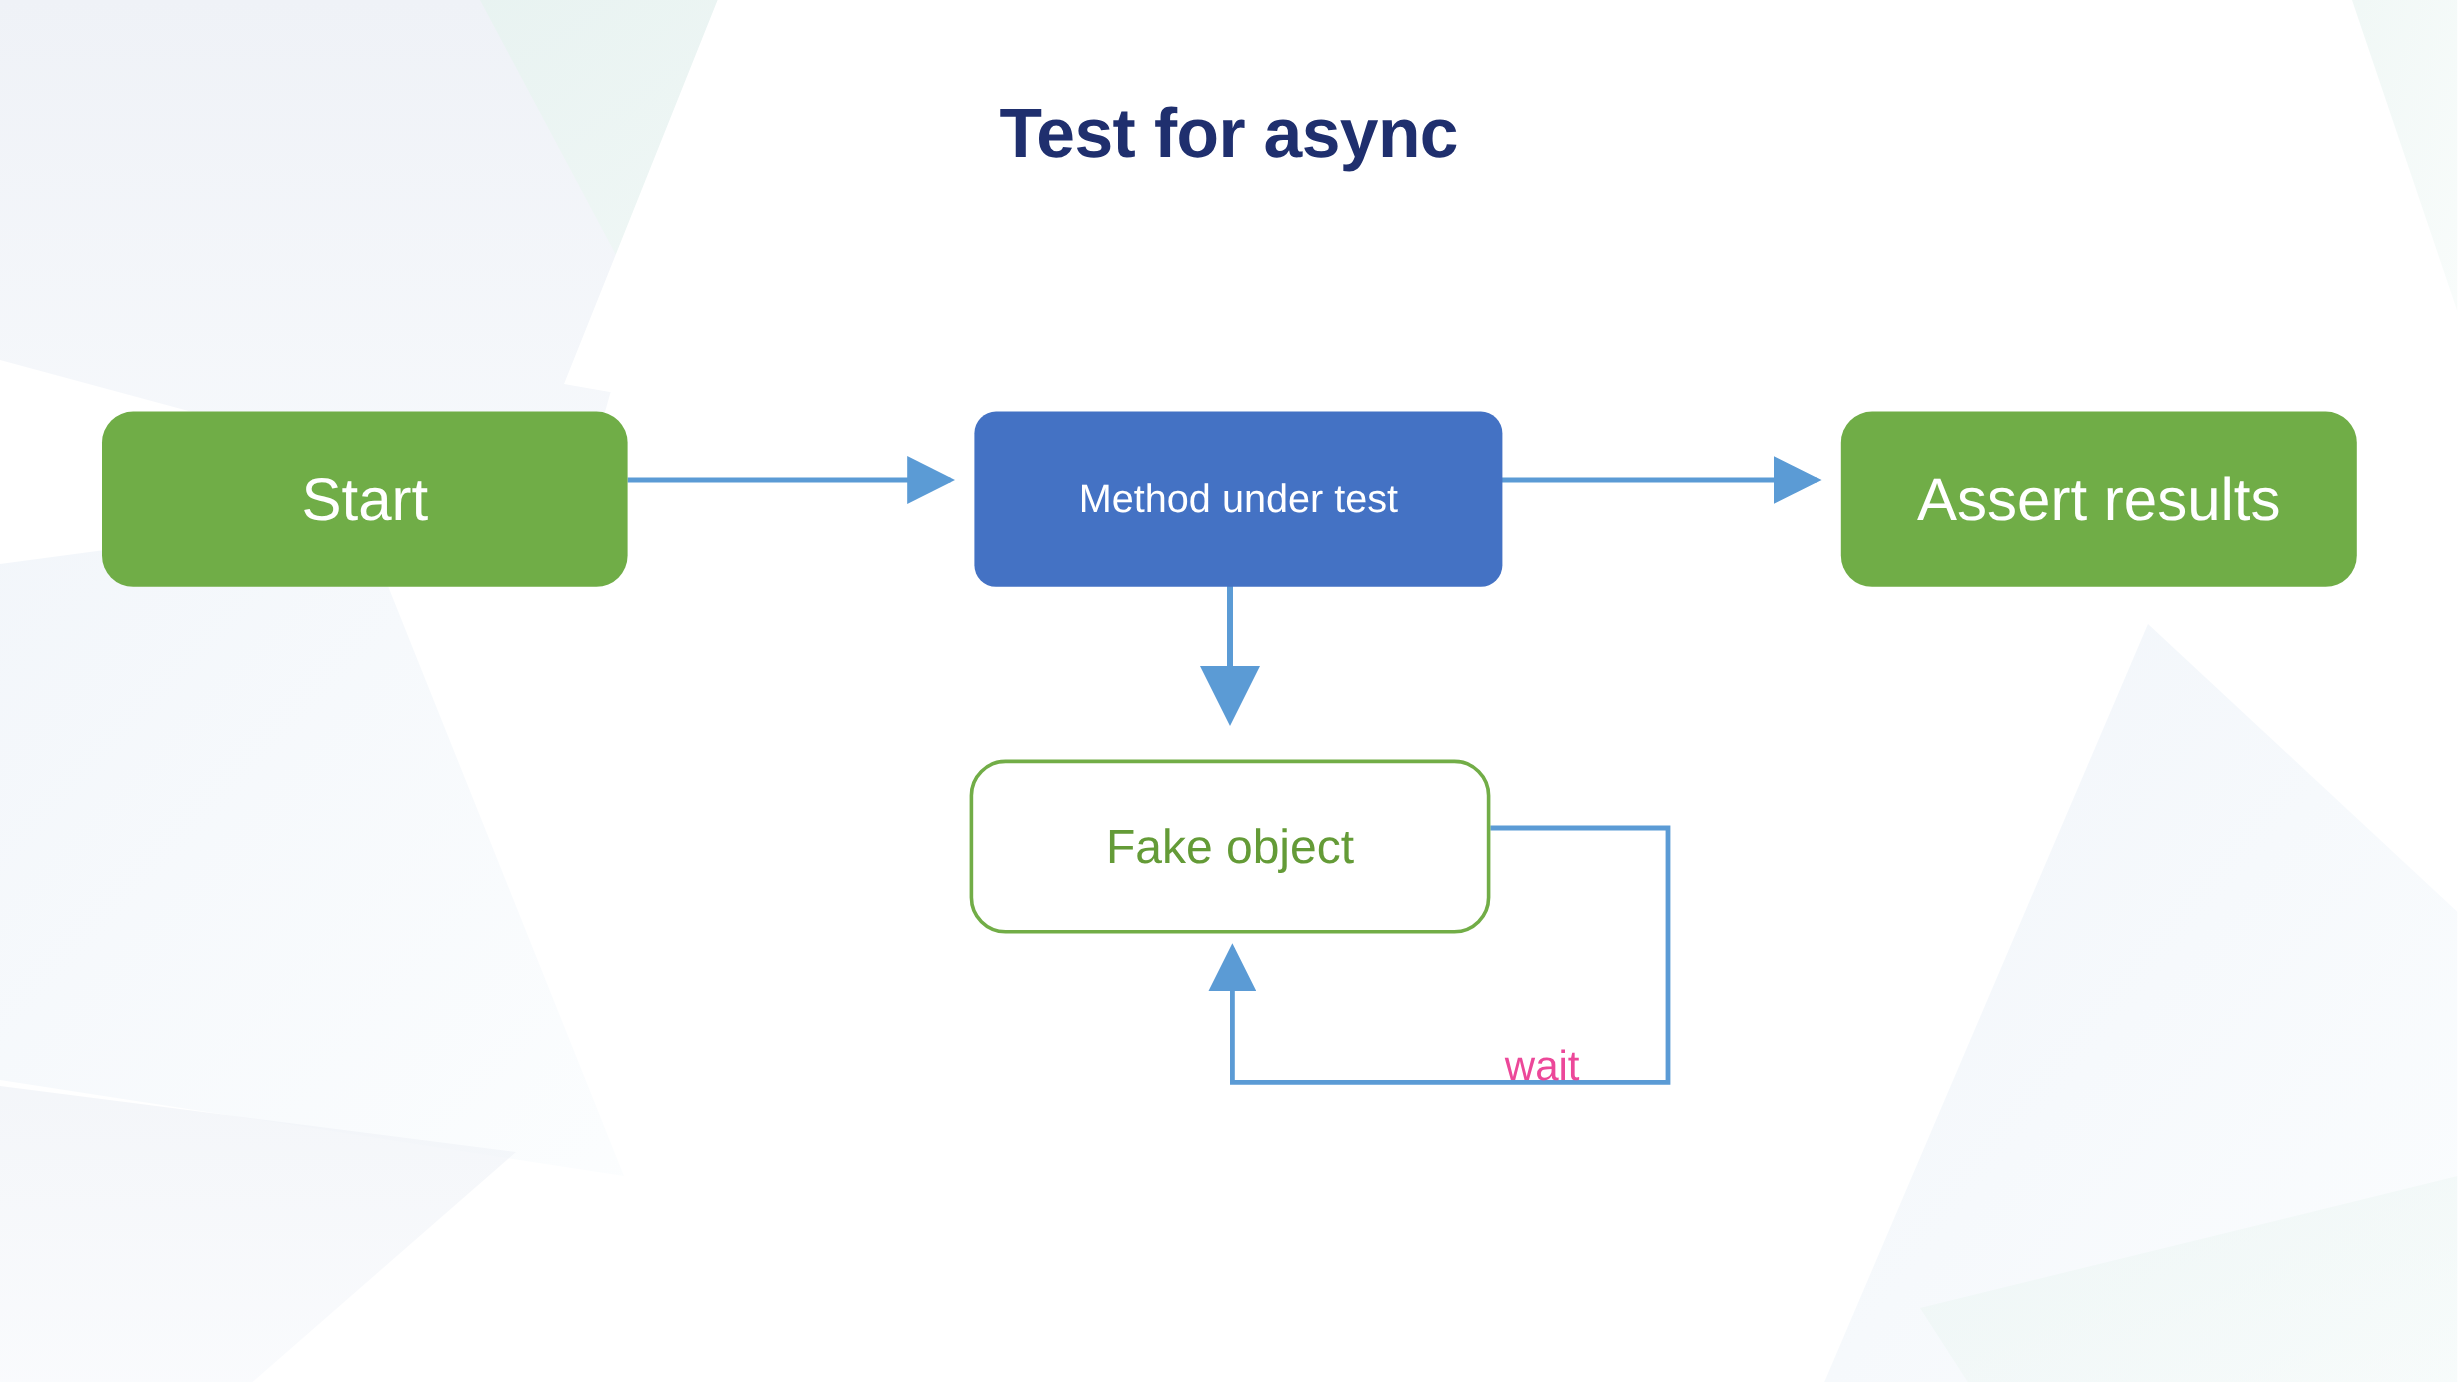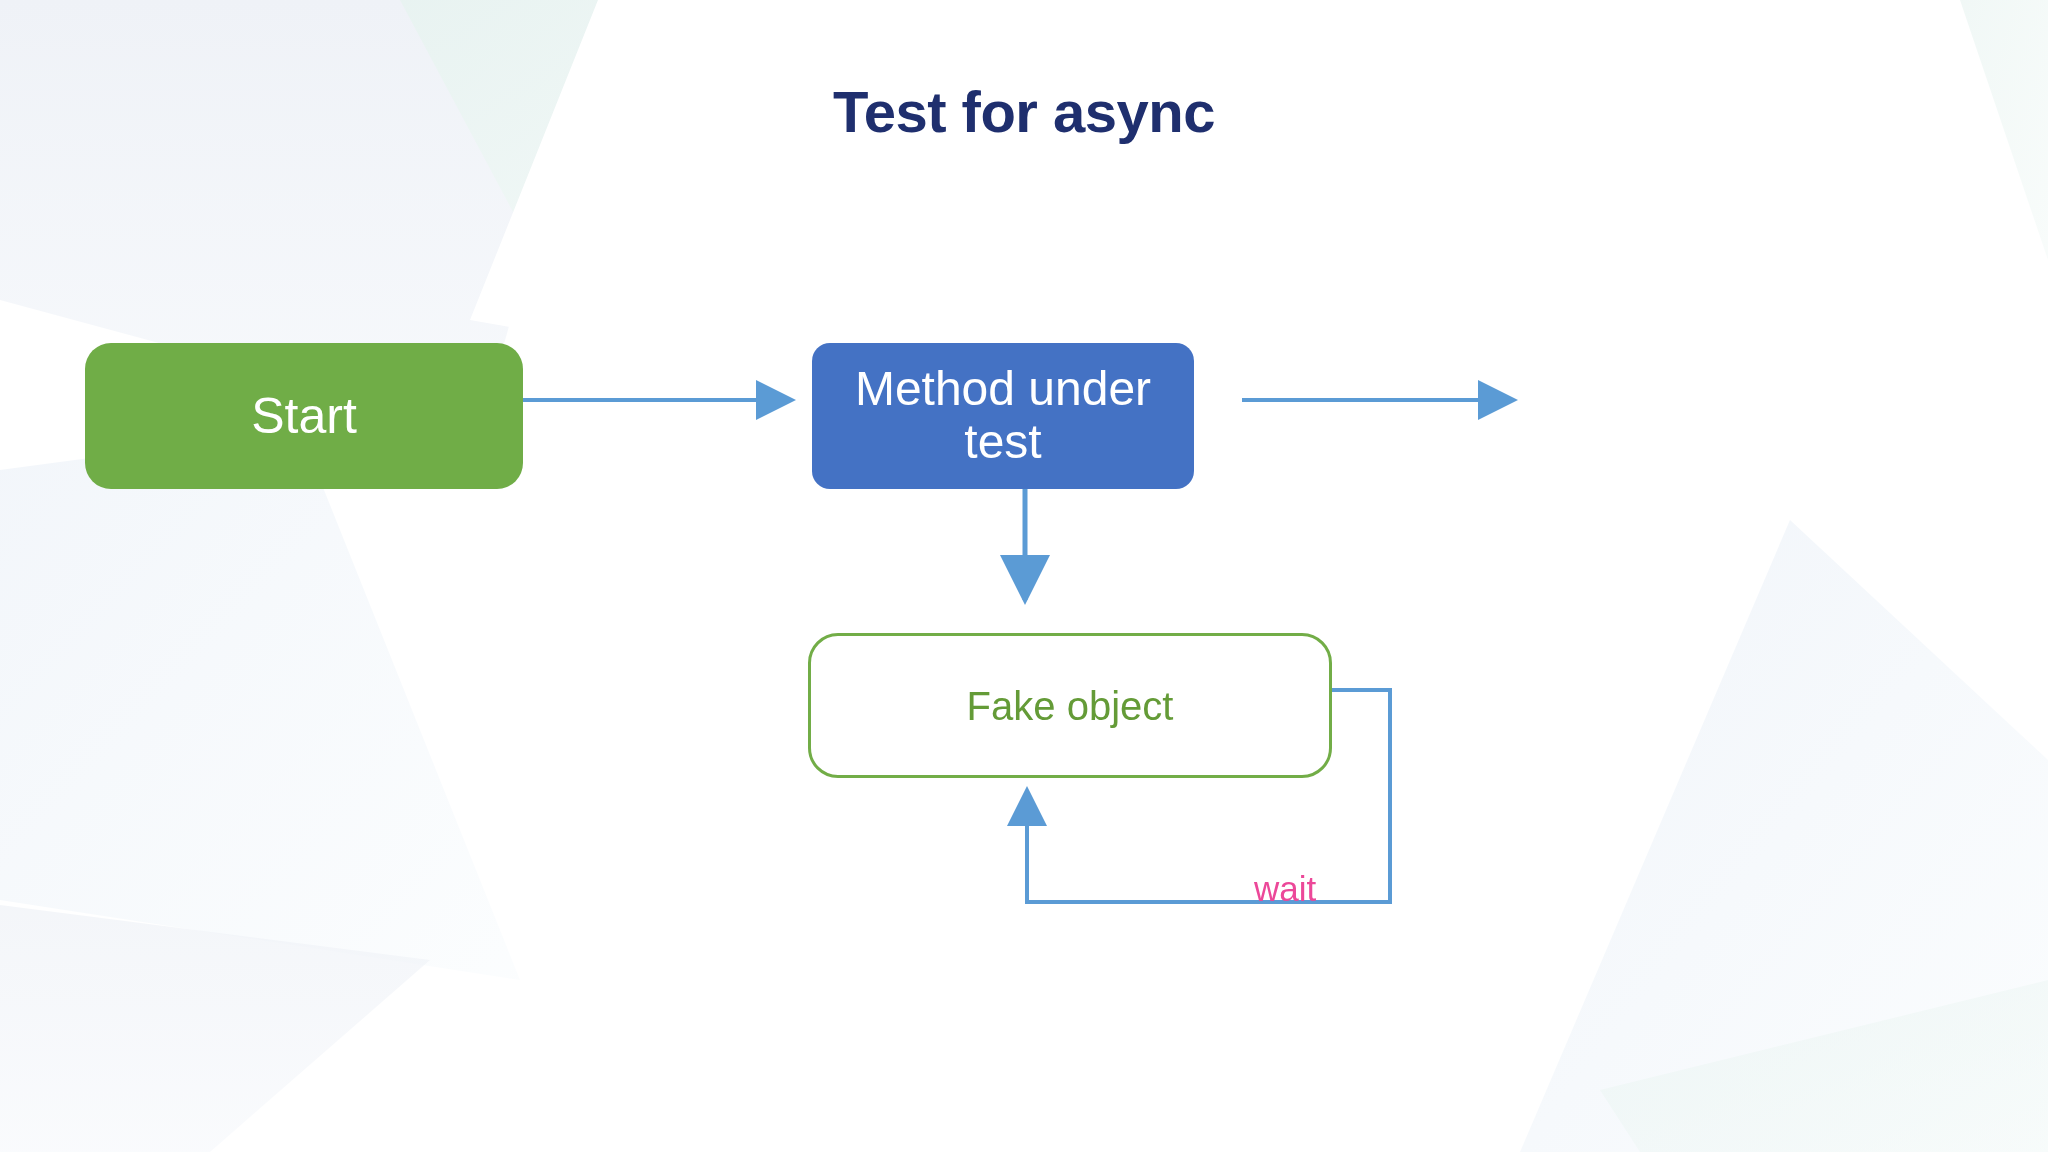--- a/index.html
+++ b/index.html
@@ -67,29 +67,29 @@
     color: #649B37;
     border: 3px solid #72AD47;
     border-radius: 30px;
   }
 
   #node-start {
     left: 85px;  top: 327px;  width: 438px;  height: 146px;
     font-size: 50px;
   }
   #node-method {
-    left: 812px; top: 327px;  width: 382px;  height: 146px;
-    font-size: 48px;
+    left: 812px; top: 327px;  width: 440px;  height: 146px;
+    font-size: 33px;
   }
   #node-assert {
     left: 1534px; top: 327px; width: 430px;  height: 146px;
     font-size: 50px;
   }
   #node-fake {
-    left: 808px; top: 617px;  width: 524px;  height: 145px;
+    left: 808px; top: 617px;  width: 434px;  height: 145px;
     font-size: 40px;
   }
 
   
   #wait-label {
     position: absolute;
     left: 1254px;
     top: 869px;
     font-size: 35px;
     color: #ec4899;
@@ -201,20 +201,23 @@
   </svg>
 
   <div id="node-start" class="node filled-green">
     <span>Start</span>
   </div>
 
   <div id="node-method" class="node filled-blue">
     <span>Method under test</span>
   </div>
 
+  <div id="node-assert" class="node filled-green">
+    <span>Assert results</span>
+  </div>
 
   <div id="node-fake" class="node outline-green">
     <span>Fake object</span>
   </div>
 
   <div id="wait-label">wait</div>
 
 
 </div>
 

